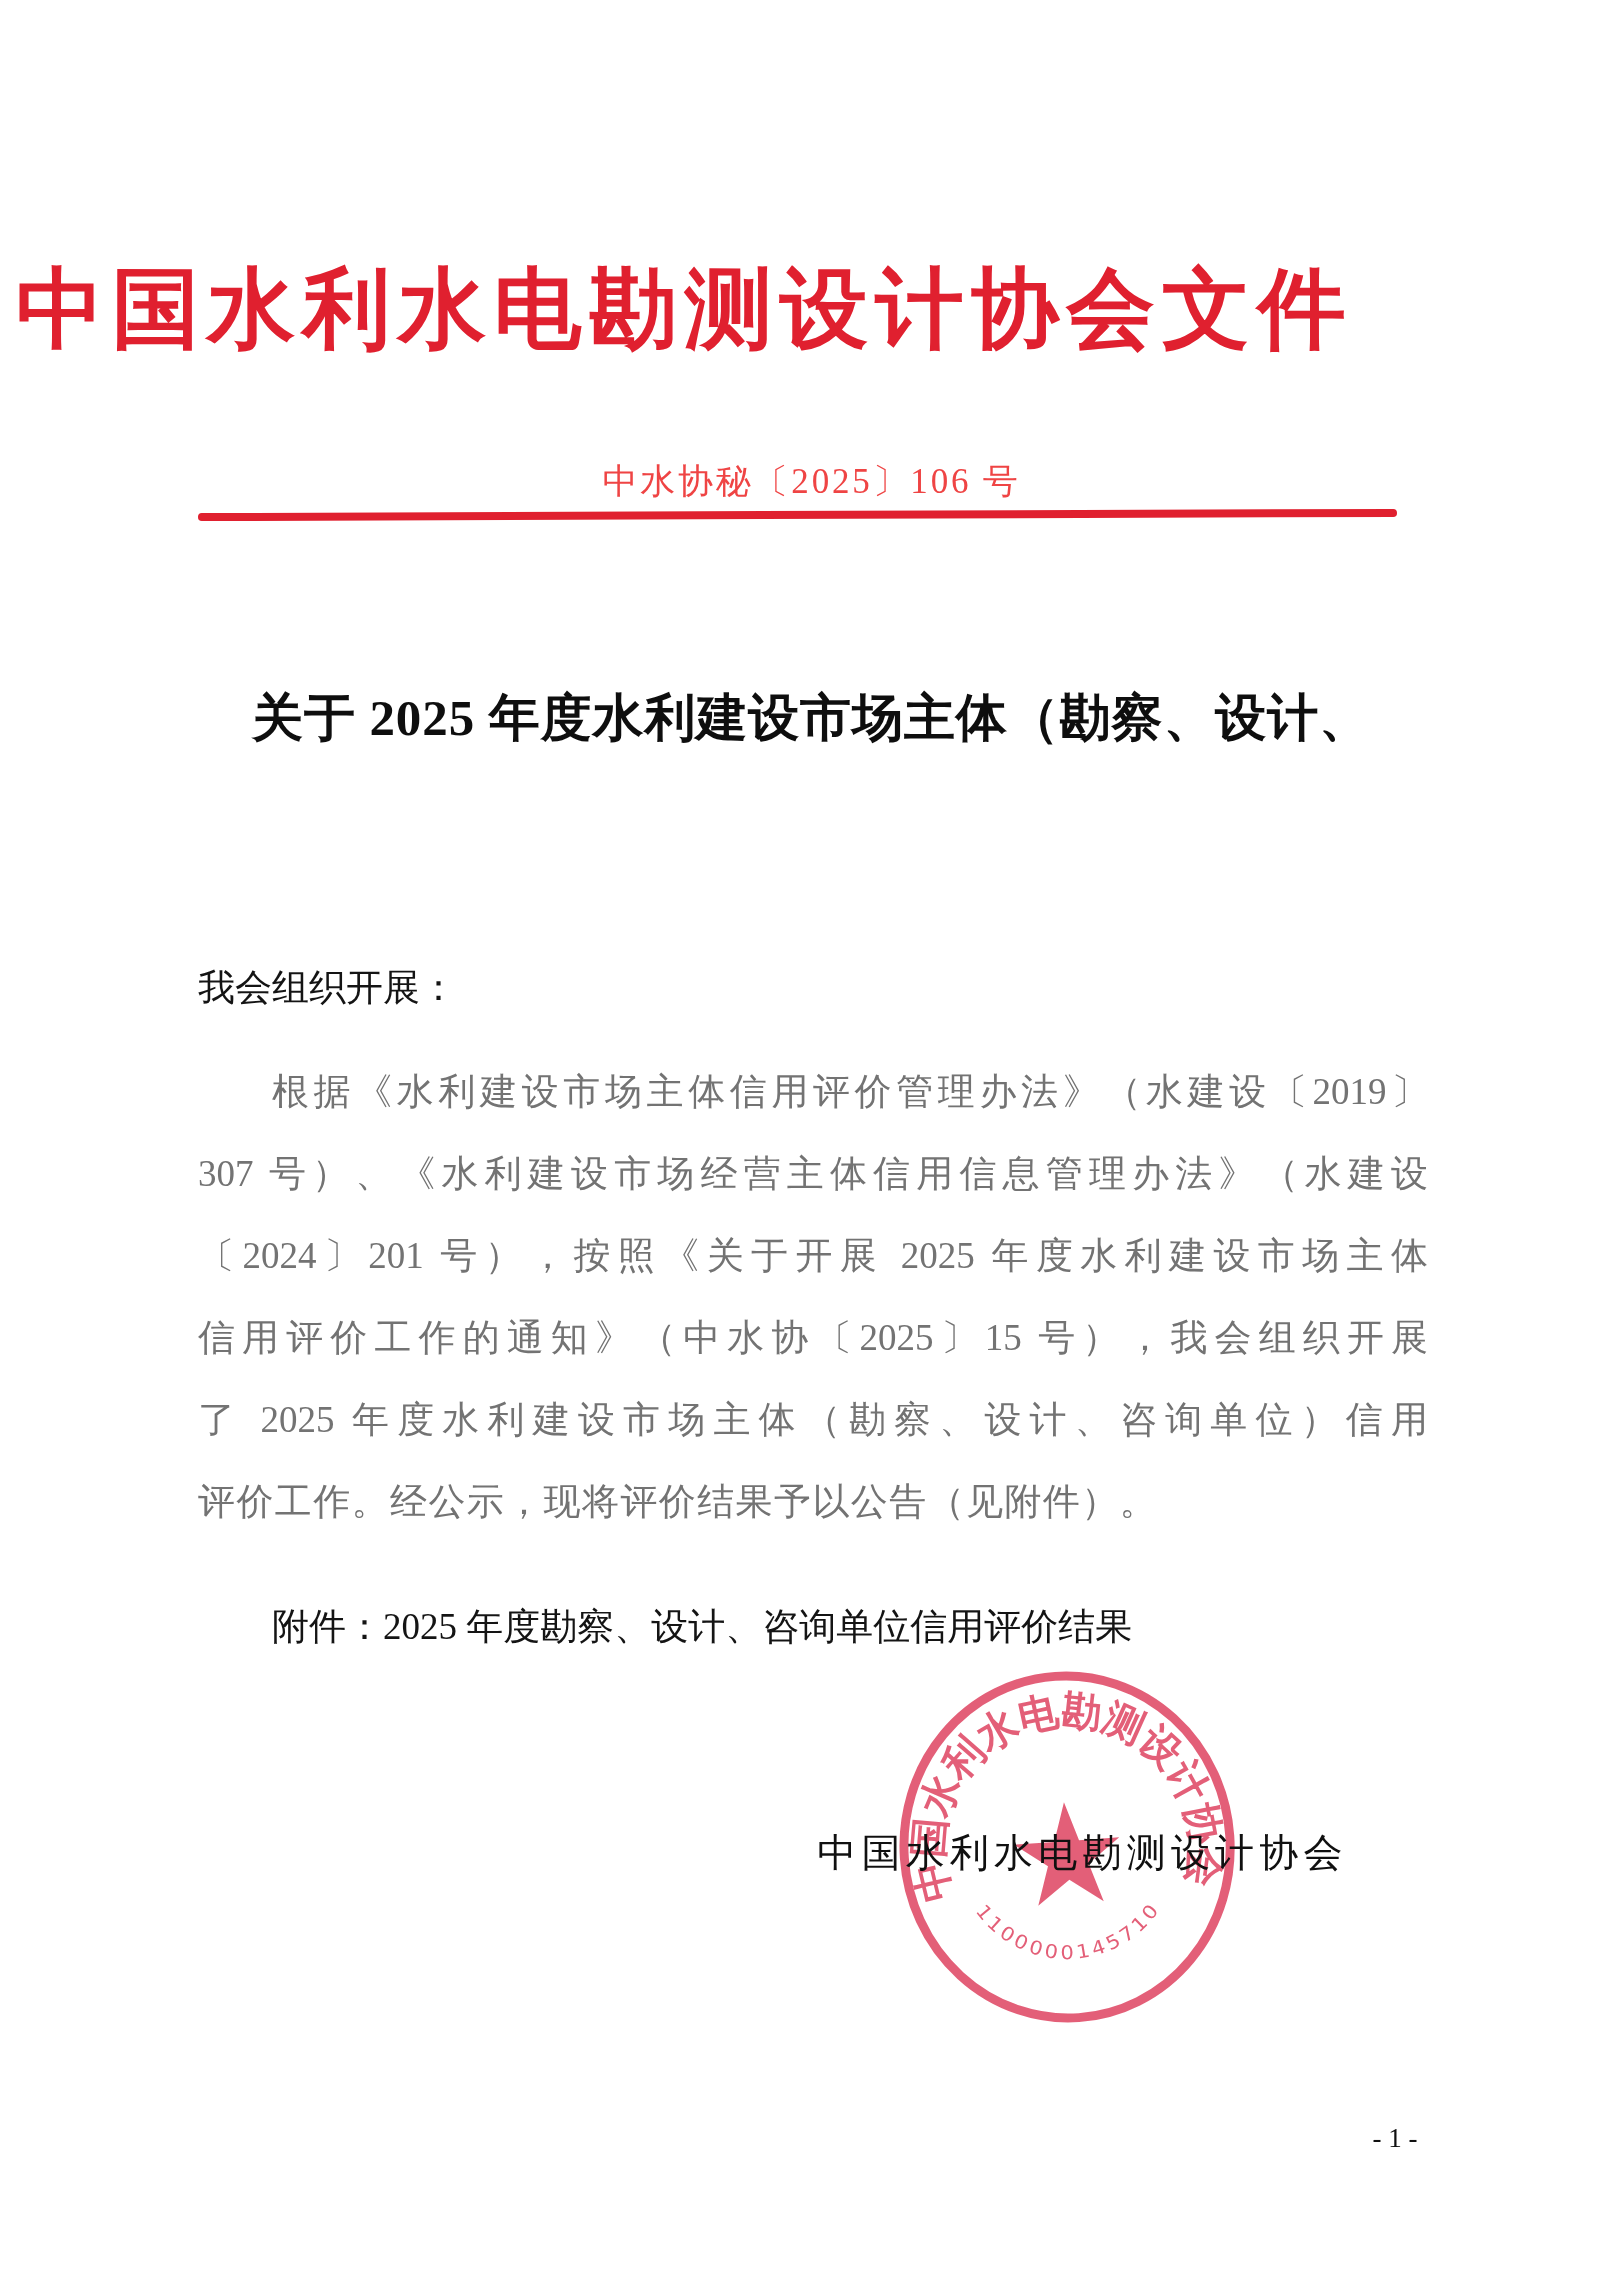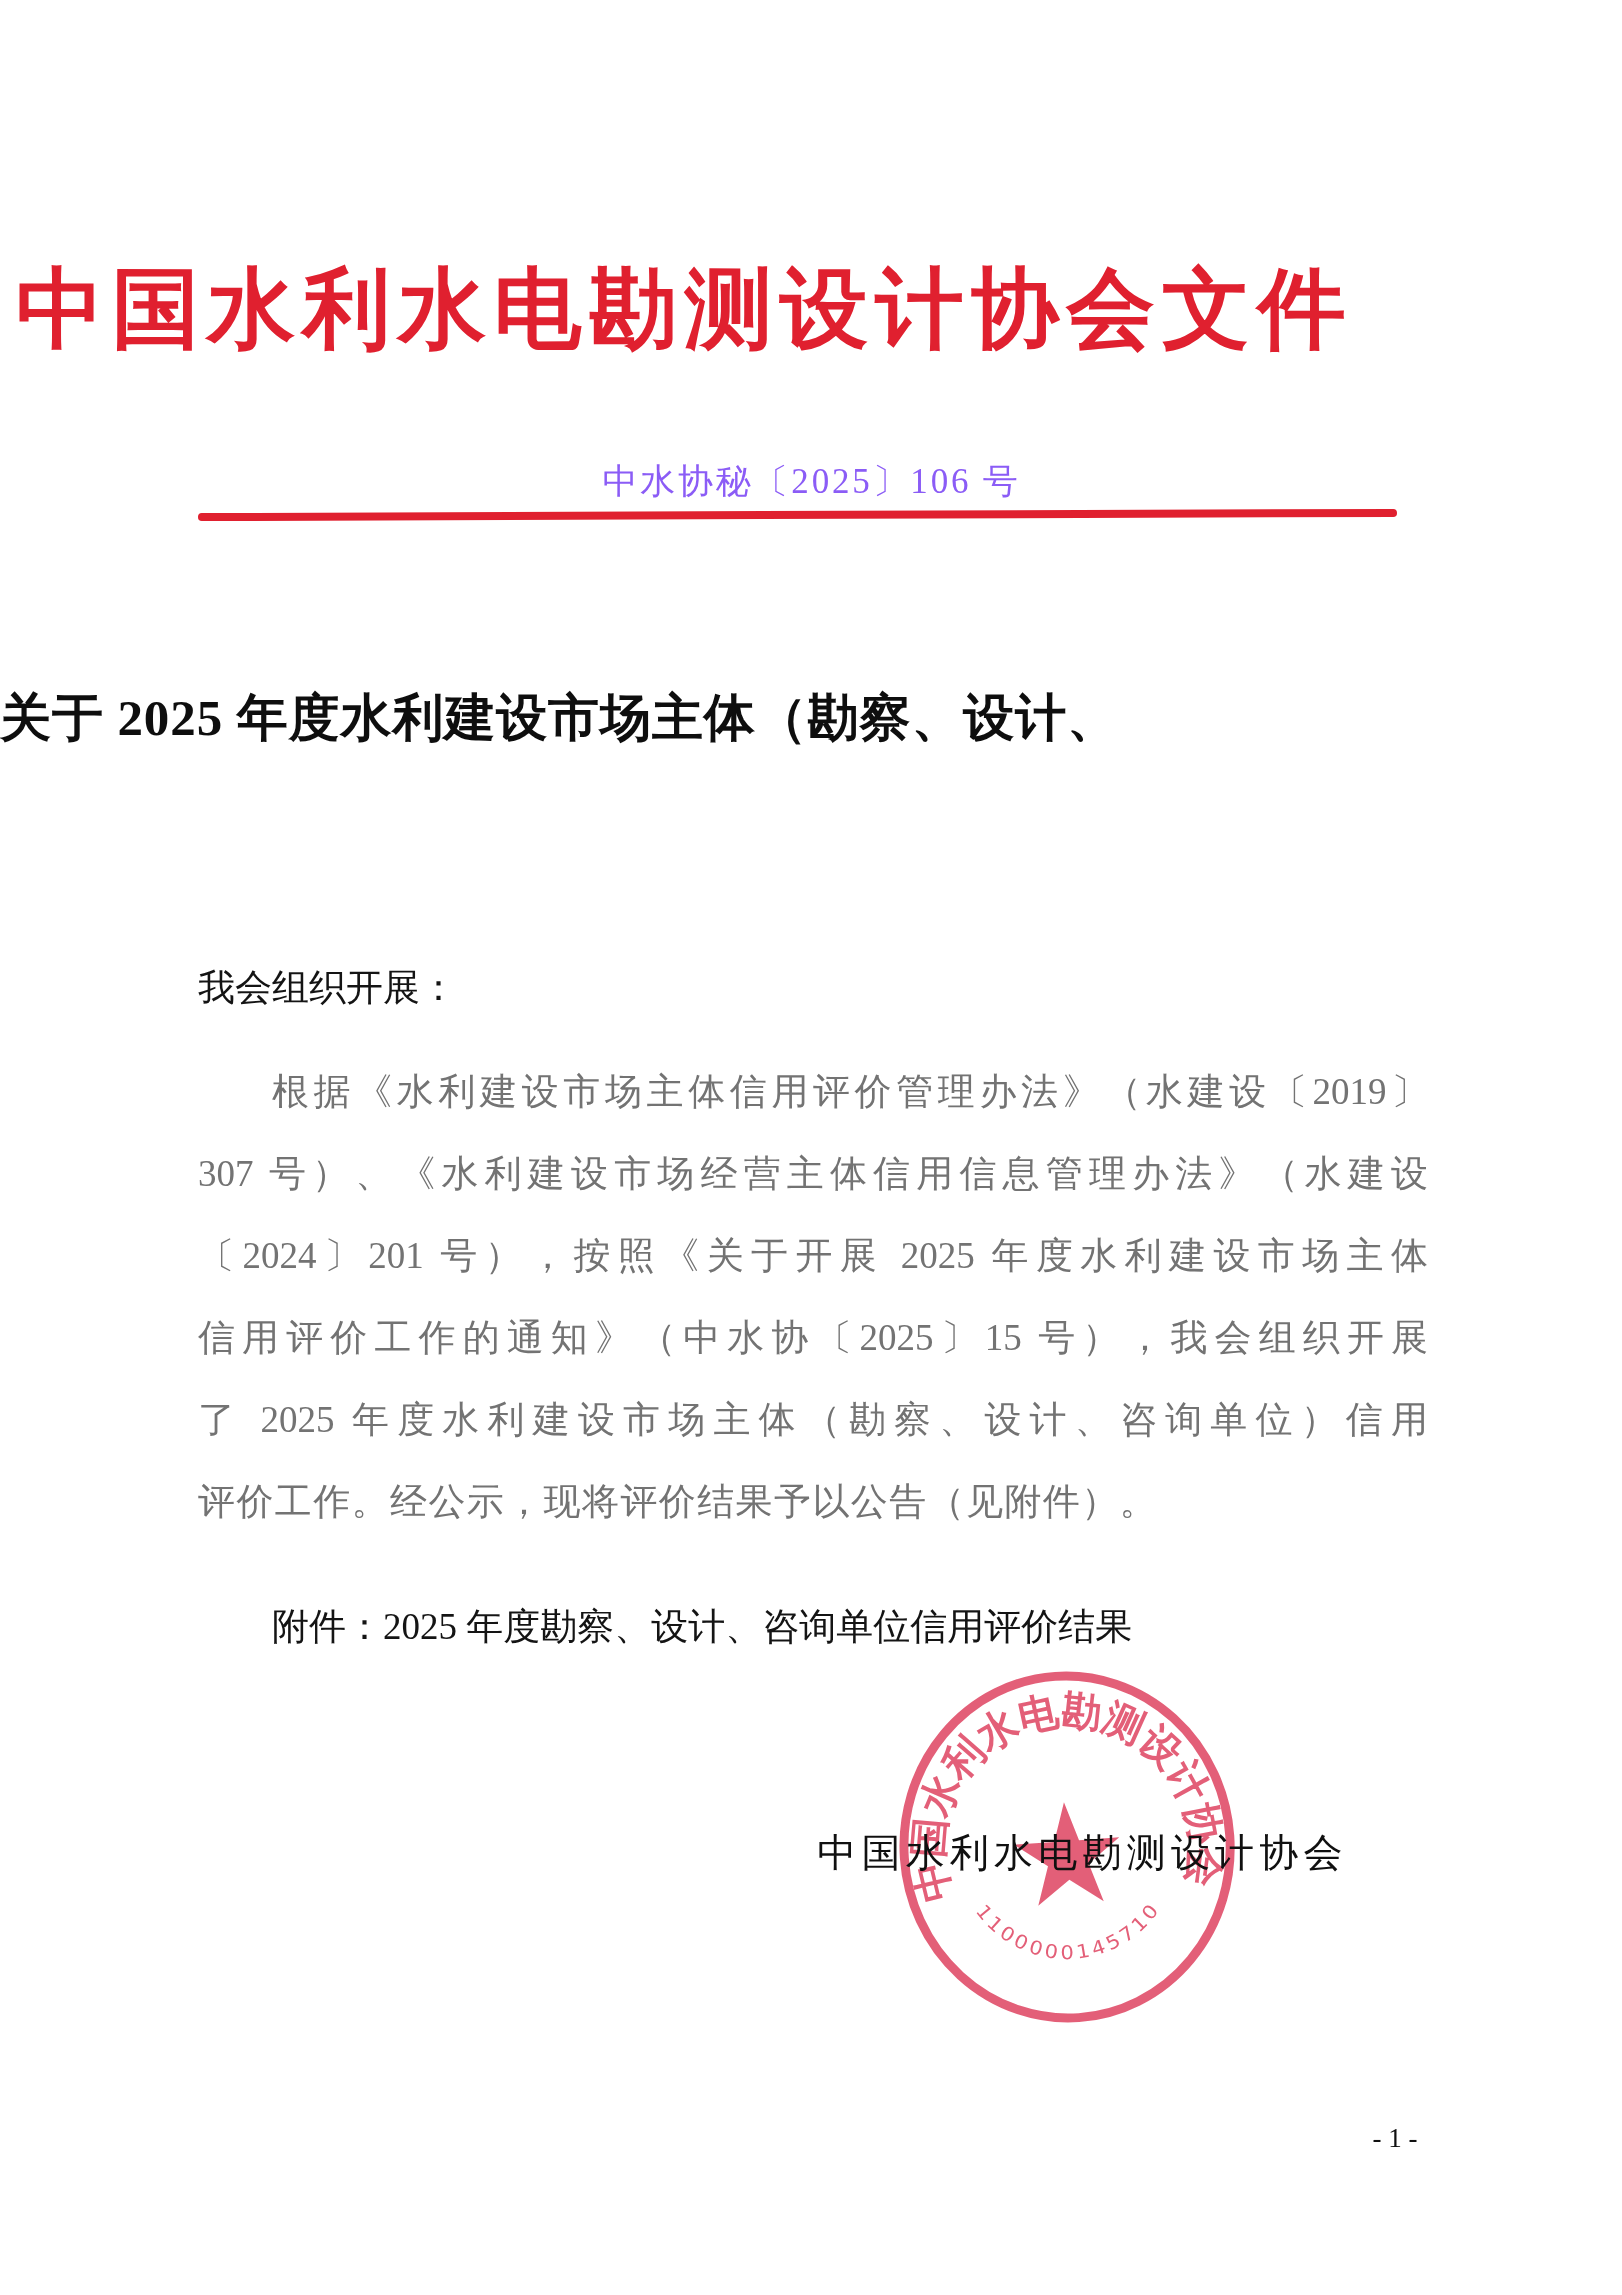--- a/index.html
+++ b/index.html
@@ -34,21 +34,21 @@
 
   
   .doc-number {
     position: absolute;
     top: 458px;
     left: 0;
     width: 100%;
     text-align: center;
     font-size: 35px;
     letter-spacing: 2.8px;
-    color: #8b5cf6;
+    color: #ef4444;
     white-space: nowrap;
   }
 
   
   .red-line {
     position: absolute;
     top: 511px;
     left: 198px;
     width: 1199px;
     height: 8px;
@@ -56,20 +56,21 @@
     border-radius: 3.8px;
     transform: rotate(-0.2deg);
   }
 
   
   .doc-title {
     position: absolute;
     top: 677px;
     left: 0;
     width: 100%;
+    text-align: center;
     font-size: 51px;
     font-weight: 700;
     line-height: 83px;
     color: #0e0e0e;
     letter-spacing: 0.9px;
   }
 
   
   .salutation {
     position: absolute;

